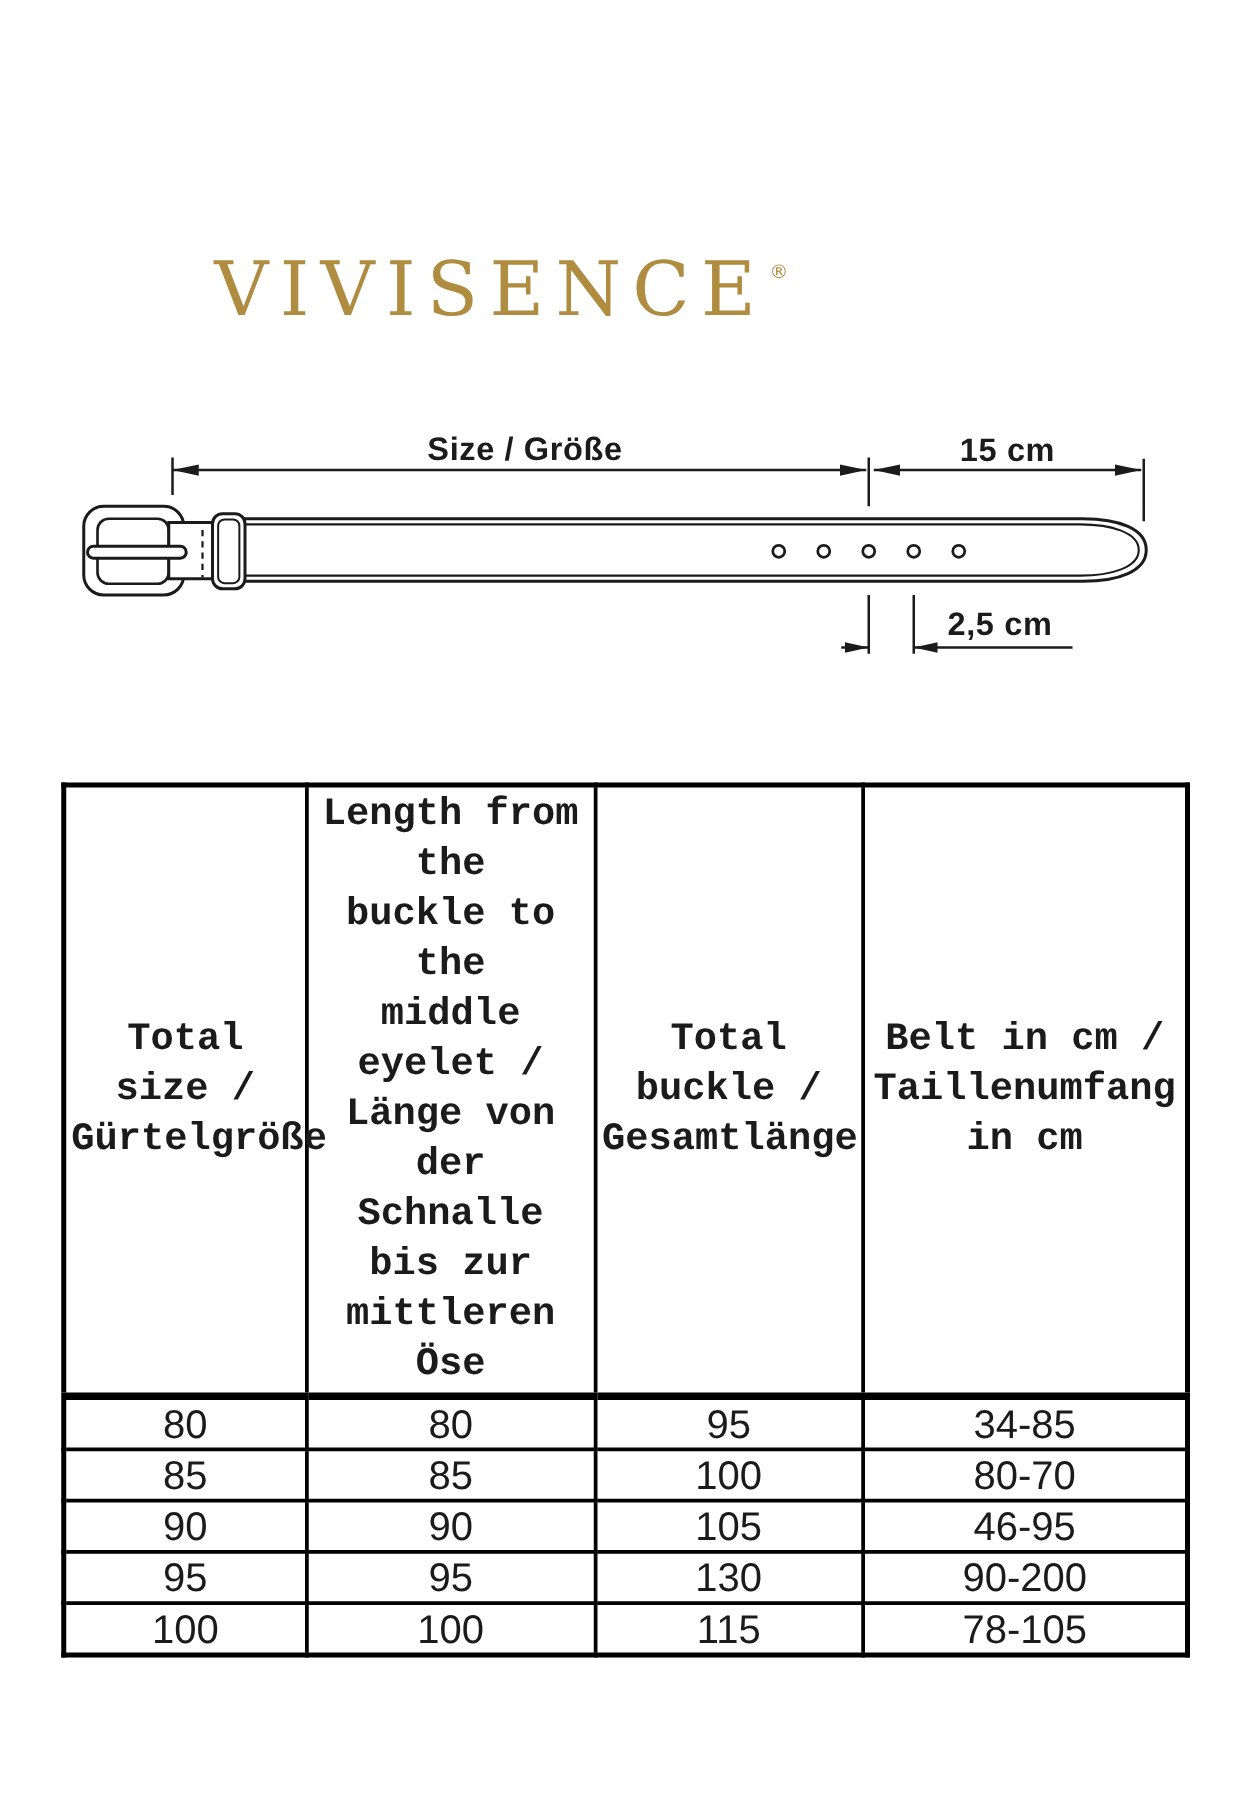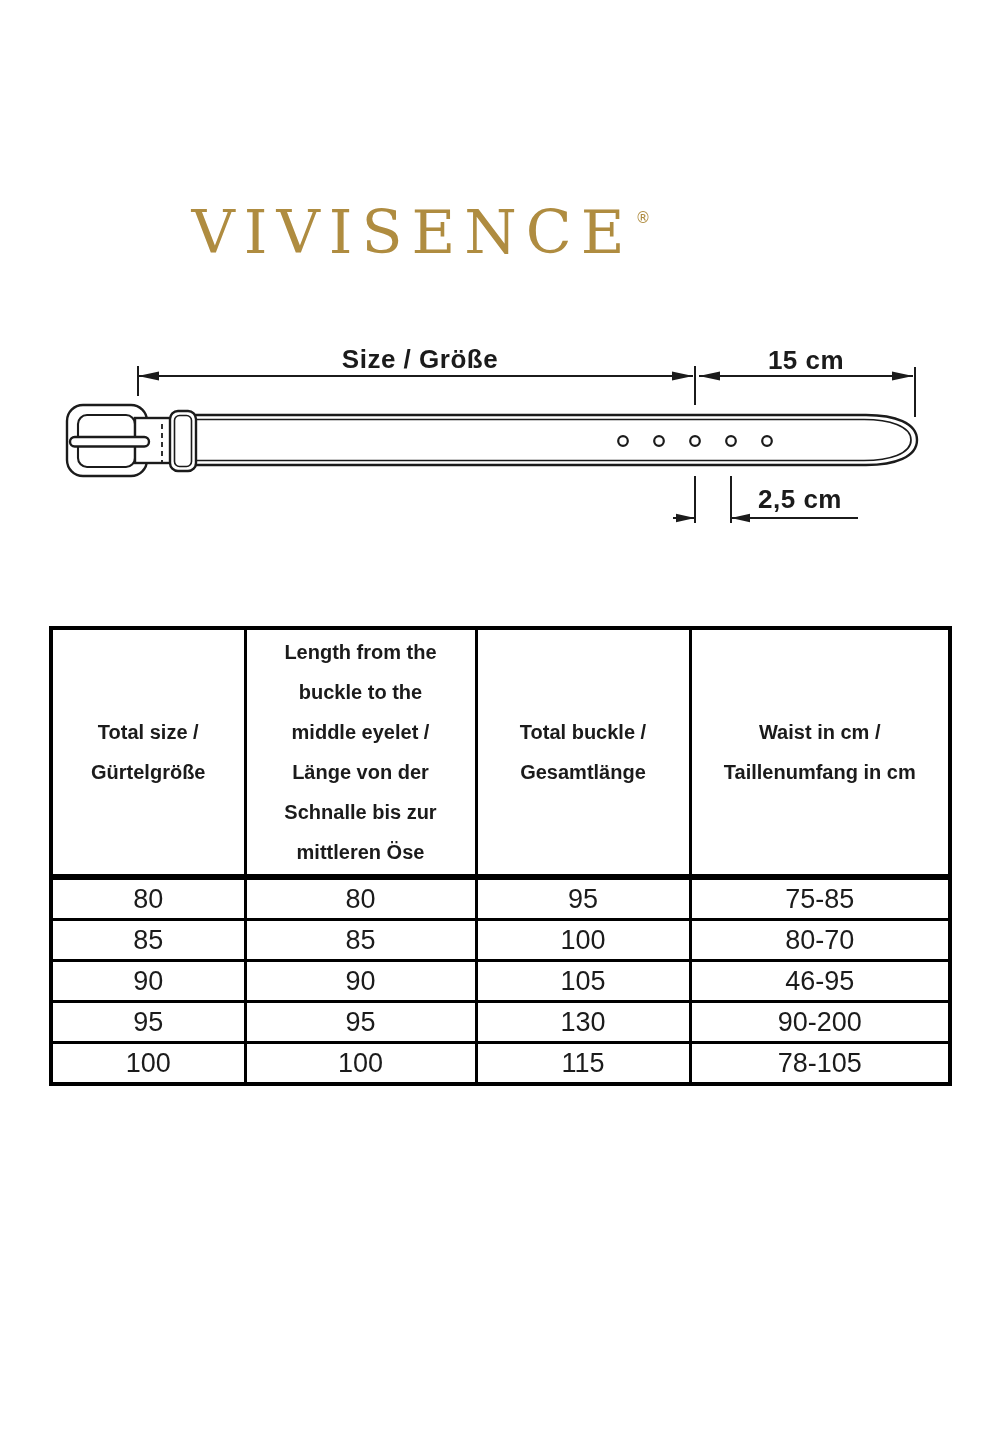--- a/index.html
+++ b/index.html
@@ -6,21 +6,21 @@
   body{
     width:1000px;height:1444px;position:relative;overflow:hidden;
     font-family:"Liberation Sans",sans-serif;color:#1b1b1b;
     --accent:#AF8C40;--ink:#1b1b1b;
   }
   
   .logo{
     position:absolute;top:196px;left:0;width:802px;
     text-align:center;line-height:72px;white-space:nowrap;
     font-family:"DejaVu Serif","Liberation Serif",serif;
-    font-size:60px;letter-spacing:9px;color:var(--accent);padding-left:20px;
+    font-size:60px;letter-spacing:9px;color:var(--accent);
   }
   .logo .reg{
     font-size:15px;letter-spacing:0;position:relative;top:-30px;margin-left:2px;
     font-family:"DejaVu Sans",sans-serif;
   }
   
   .diagram{position:absolute;left:40px;top:330px;width:920px;height:210px;}
   .ln{stroke:var(--ink);stroke-width:2;fill:none;}
   .ln-thin{stroke:var(--ink);stroke-width:1.7;fill:none;}
   .shape{fill:#ffffff;stroke:var(--ink);stroke-width:2.4;}
@@ -37,25 +37,25 @@
   .size-table{
     position:absolute;left:49px;top:626px;width:899px;
     border-collapse:collapse;table-layout:fixed;background:#fff;
     border:4px solid #000;
   }
   .size-table th,.size-table td{
     border:3px solid #000;text-align:center;vertical-align:middle;
     padding:0;color:#1b1b1b;
   }
   .size-table th{
-    font-size:20px;font-weight:700;line-height:40px;
-    white-space:pre-line;padding:2px 4px;height:240px;
+    font-size:31px;font-weight:700;line-height:40px;
+    white-space:pre-line;padding:2px 4px;height:240px;font-family:Liberation Mono, monospace;
   }
   .size-table th{border-bottom:6px solid #000;}
-  .size-table td{font-size:27px;font-weight:400;height:38px;line-height:38px;}
+  .size-table td{font-size:32px;font-weight:400;height:38px;line-height:38px;}
 </style>
 </head>
 <body>
 
 <div class="logo"><span>VIVISENCE</span><span class="reg">®</span></div>
 
 <svg class="diagram" viewBox="0 0 920 210">
 
   <text class="dim-label" x="380" y="38" text-anchor="middle">Size / Größe</text>
   <text class="dim-label" x="766" y="39" text-anchor="middle">15 cm</text>
@@ -109,30 +109,30 @@
       <th>Total size /
 Gürtelgröße</th>
       <th>Length from the
 buckle to the
 middle eyelet /
 Länge von der
 Schnalle bis zur
 mittleren Öse</th>
       <th>Total buckle /
 Gesamtlänge</th>
-      <th>Waist in cm /
+      <th>Belt in cm /
 Taillenumfang in cm</th>
     </tr>
   </thead>
   <tbody>
     <tr>
       <td>80</td>
       <td>80</td>
       <td>95</td>
-      <td>75-85</td>
+      <td>34-85</td>
     </tr>
     <tr>
       <td>85</td>
       <td>85</td>
       <td>100</td>
       <td>80-70</td>
     </tr>
     <tr>
       <td>90</td>
       <td>90</td>

